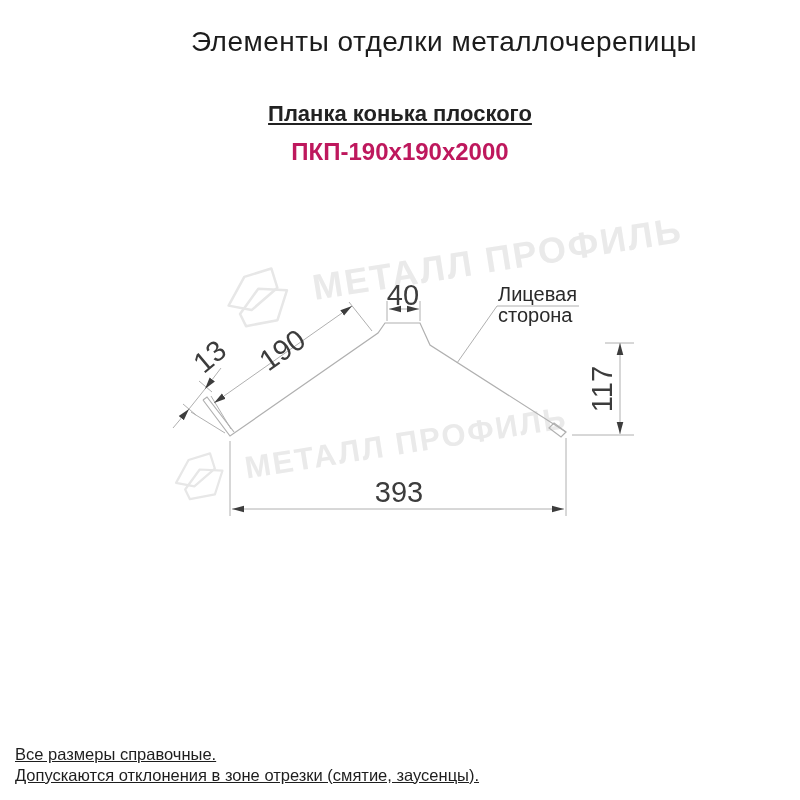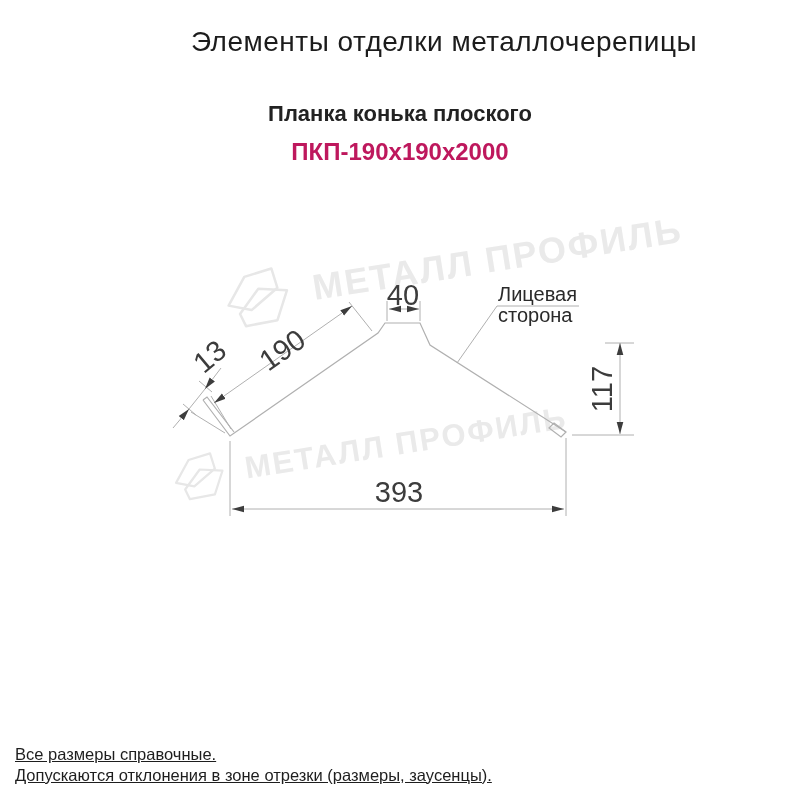--- a/index.html
+++ b/index.html
@@ -6,21 +6,21 @@
   body{
     width:800px;height:800px;position:relative;background:#ffffff;
     font-family:"Liberation Sans","DejaVu Sans",sans-serif;overflow:hidden;
   }
   .page-title{
     position:absolute;left:0;top:26px;width:800px;text-align:center;
     font-size:28px;color:#1c1c1c;letter-spacing:0.5px;margin-left:44px;
   }
   .product-name{
     position:absolute;left:0;top:101px;width:800px;text-align:center;
-    font-size:22px;font-weight:bold;color:#222222;
+    font-size:22px;font-weight:bold;color:#222222;text-decoration:underline;
   }
   .product-sku{
     position:absolute;left:0;top:138px;width:800px;text-align:center;
     font-size:24px;font-weight:bold;color:#be185d;
   }
   .watermark{
     position:absolute;display:flex;align-items:center;gap:10px;
     transform-origin:0 50%;pointer-events:none;white-space:nowrap;
   }
   .watermark .wm-text{
@@ -116,14 +116,14 @@
   <text class="dim-text" x="216" y="364" text-anchor="middle" transform="rotate(-40 216 364)">13</text>
 
   <g>
     <text class="label-text" x="498" y="301">Лицевая</text>
     <text class="label-text" x="498" y="322">сторона</text>
   </g>
 </svg>
 
 <div class="footer">
   <div>Все размеры справочные.</div>
-  <div>Допускаются отклонения в зоне отрезки (размеры, заусенцы).</div>
+  <div>Допускаются отклонения в зоне отрезки (смятие, заусенцы).</div>
 </div>
 
 </body></html>

